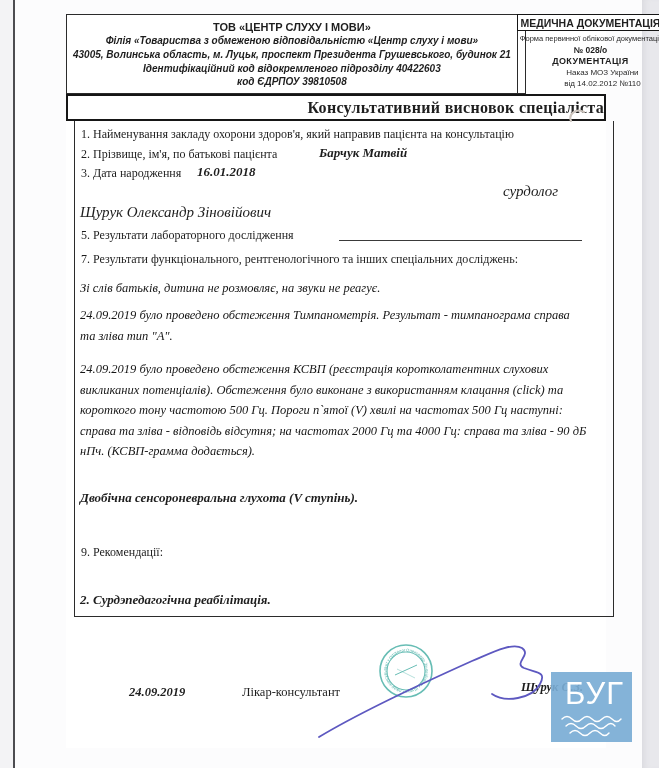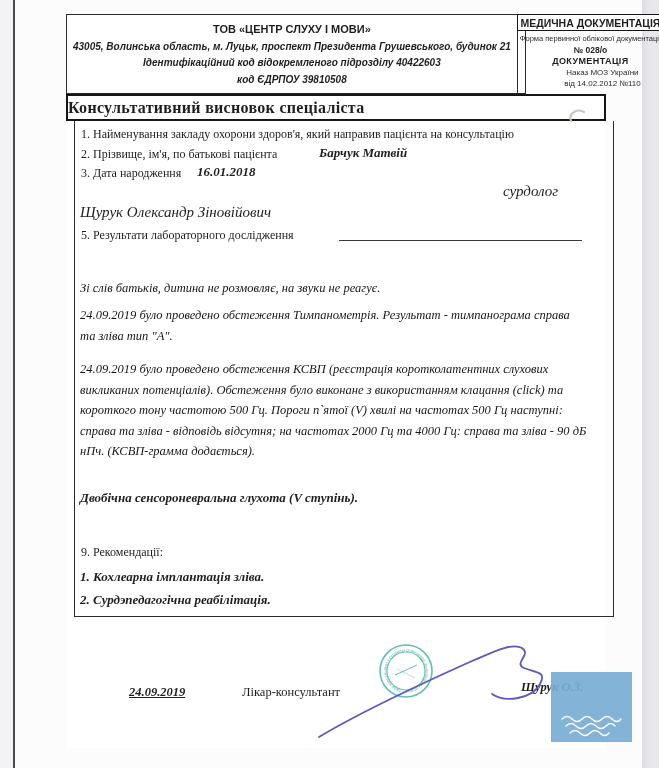--- a/index.html
+++ b/index.html
@@ -25,52 +25,53 @@
   .hl1 { font-size:11px; font-weight:bold; }
   .hl  { font-size:10px; font-weight:bold; font-style:italic; white-space:nowrap; }
   .hdr-right { width:150px; display:flex; flex-direction:column; align-items:center; font-family:"Liberation Sans", sans-serif; }
   .med-box { width:calc(100% + 2px); margin:-1px; border:1.5px solid #151515; font-size:10.5px; font-weight:bold; text-align:center; padding:2px 0 1px; background:#fff; }
   .hr-lines { flex:1; display:flex; flex-direction:column; justify-content:space-evenly; align-items:center; padding:2px 2px 3px; }
   .hr1 { font-size:7.5px; white-space:nowrap; color:#2a2a2a; }
   .hr2 { font-size:8.5px; font-weight:bold; }
   .hr3 { font-size:9px; font-weight:bold; letter-spacing:.4px; }
   .hr4 { font-size:8px; color:#2a2a2a;padding-left:24px; }
 
-  .titlebar { position:absolute; left:0; top:80px; width:540px; height:27px; border:2px solid #161616; display:flex; align-items:center; justify-content:flex-start; }
+  .titlebar { position:absolute; left:0; top:80px; width:540px; height:27px; border:2px solid #161616; display:flex; align-items:center; justify-content:flex-end; }
   .titlebar span { font-size:16px; font-weight:bold; letter-spacing:.3px; }
 
   .bodybox { position:absolute; left:8px; top:107px; width:540px; height:496px; border-left:1.5px solid #2b2b2b; border-right:1.5px solid #2b2b2b; border-bottom:1.5px solid #2b2b2b; }
 
   .abs { position:absolute; white-space:nowrap; }
   .lbl { font-size:12px; color:#1c1c1c; }
   .val-bi { font-size:13px; font-weight:bold; font-style:italic; }
   .val-i { font-size:15px; font-style:italic; }
   .para { font-size:12.5px; font-style:italic; white-space:normal; line-height:1.64; color:#161616; }
   .fill-line { position:absolute; border-top:1.4px solid #3a3a3a; }
 
-  .footer-date { font-size:12.5px; font-weight:bold; font-style:italic;text-decoration:underline; }
+  .footer-date { font-size:12.5px; font-weight:bold; font-style:italic; }
   .footer-role { font-size:12.5px; }
   .sig-name { font-size:12.5px; font-weight:bold; font-style:italic; }
 
   .bug-logo { position:absolute; left:551px; top:672px; width:81px; height:70px; background:rgba(122,173,213,0.92); }
   .bug-text { position:absolute; right:8px; top:4px; color:#ffffff; font-family:"Liberation Sans", sans-serif; font-size:31px; font-weight:400; letter-spacing:1px; }
   .bug-waves { position:absolute; left:10px; top:42px; }
 </style>
 </head>
 <body>
 
 <div class="scan-left-margin"></div>
 <div class="scan-left-line"></div>
 <div class="scan-right-strip"></div>
 
 <div class="doc">
 
   <div class="hdr">
     <div class="hdr-left">
       <div class="hl1">ТОВ «ЦЕНТР СЛУХУ І МОВИ»</div>
+      <div class="hl">Філія «Товариства з обмеженою відповідальністю «Центр слуху і мови»</div>
       <div class="hl">43005, Волинська область, м. Луцьк, проспект Президента Грушевського, будинок 21</div>
       <div class="hl">Ідентифікаційний код відокремленого підрозділу 40422603</div>
       <div class="hl">код ЄДРПОУ 39810508</div>
     </div>
     <div class="hdr-right">
       <div class="med-box">МЕДИЧНА ДОКУМЕНТАЦІЯ</div>
       <div class="hr-lines">
         <div class="hr1">Форма первинної облікової документації</div>
         <div class="hr2">№ 028/о</div>
         <div class="hr3">ДОКУМЕНТАЦІЯ</div>
@@ -92,31 +93,31 @@
 
     <div class="abs lbl" style="left:6px; top:45px;">3. Дата народження</div>
     <div class="abs val-bi" style="left:122px; top:43px;">16.01.2018</div>
 
     <div class="abs val-i" style="left:428px; top:62px;">сурдолог</div>
     <div class="abs val-i" style="left:5px; top:83px;">Щурук Олександр Зіновійович</div>
 
     <div class="abs lbl" style="left:6px; top:107px;">5. Результати лабораторного дослідження</div>
     <div class="fill-line" style="left:264px; top:119px; width:243px;"></div>
 
+    <div class="abs lbl" style="left:6px; top:131px;">7. Результати функціонального, рентгенологічного та інших спеціальних  досліджень:</div>
 
     <div class="abs para" style="left:5px; top:157px;">Зі слів батьків, дитина не розмовляє, на звуки не реагує.</div>
 
     <div class="abs para" style="left:5px; top:184px; width:508px;">24.09.2019 було проведено обстеження Тимпанометрія. Результат - тимпанограма справа та зліва тип "А".</div>
 
     <div class="abs para" style="left:5px; top:238px; width:516px;">24.09.2019 було проведено обстеження КСВП (реєстрація коротколатентних слухових викликаних потенціалів). Обстеження було виконане з використанням клацання (click) та короткого тону частотою 500 Гц. Пороги п`ятої (V) хвилі на частотах 500 Гц наступні: справа та зліва - відповідь відсутня; на частотах 2000 Гц та 4000 Гц: справа та зліва - 90 дБ нПч. (КСВП-грамма додається).</div>
 
     <div class="abs val-bi" style="left:5px; top:369px;">Двобічна сенсороневральна глухота (V ступінь).</div>
 
     <div class="abs lbl" style="left:6px; top:424px;">9. Рекомендації:</div>
-    <div class="abs val-bi" style="left:5px; top:448px;">1. Кохлеарна імплантація зліва.</div>
     <div class="abs val-bi" style="left:5px; top:471px;">2. Сурдэпедагогічна реабілітація.</div>
 
     <div class="abs footer-date" style="left:54px; top:564px;">24.09.2019</div>
     <div class="abs footer-role" style="left:167px; top:564px;">Лікар-консультант</div>
     <div class="abs sig-name" style="left:446px; top:559px;">Щурук О.З.</div>
 
     <svg class="abs" style="left:300px; top:520px;" width="64" height="64" viewBox="0 0 64 64">
       <g stroke="#35a79c" fill="none" opacity="0.75">
         <circle cx="31" cy="30" r="26" stroke-width="1.6"></circle>
         <circle cx="31" cy="30" r="19" stroke-width="1.1"></circle>
@@ -133,20 +134,21 @@
       <path d="M 10 108 C 50 84, 105 58, 163 32 C 182 24 203 13 213 19 C 223 26 204 34 215 39 C 227 44 238 42 231 55 C 223 70 196 74 183 65" fill="none" stroke="#5d58c0" stroke-width="1.8" stroke-linecap="round"></path>
     </svg>
   </div>
 </div>
 
 <svg class="abs" style="position:absolute; left:566px; top:108px;" width="22" height="18" viewBox="0 0 22 18">
   <path d="M 18 4 C 10 0, 2 6, 5 13" fill="none" stroke="#ccc4bd" stroke-width="2" stroke-linecap="round"></path>
 </svg>
 
 <div class="bug-logo">
+  <div class="bug-text">БУГ</div>
   <svg class="bug-waves" width="62" height="24" viewBox="0 0 62 24">
     <g fill="none" stroke="#ffffff" stroke-width="1.4" stroke-linecap="round">
       <path d="M 1 5 q 5 -5 10 0 t 10 0 t 10 0 t 10 0 t 10 0 t 9 0"></path>
       <path d="M 5 12 q 5 -5 10 0 t 10 0 t 10 0 t 10 0 t 9 0"></path>
       <path d="M 9 19 q 5 -5 10 0 t 10 0 t 10 0 t 9 0"></path>
     </g>
   </svg>
 </div>
 
 </body></html>

